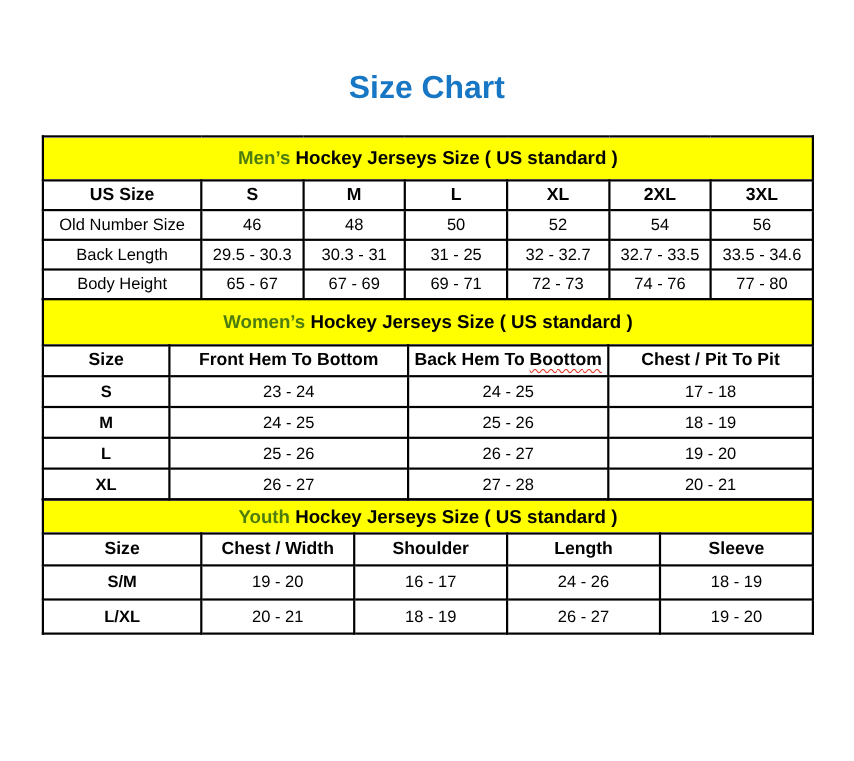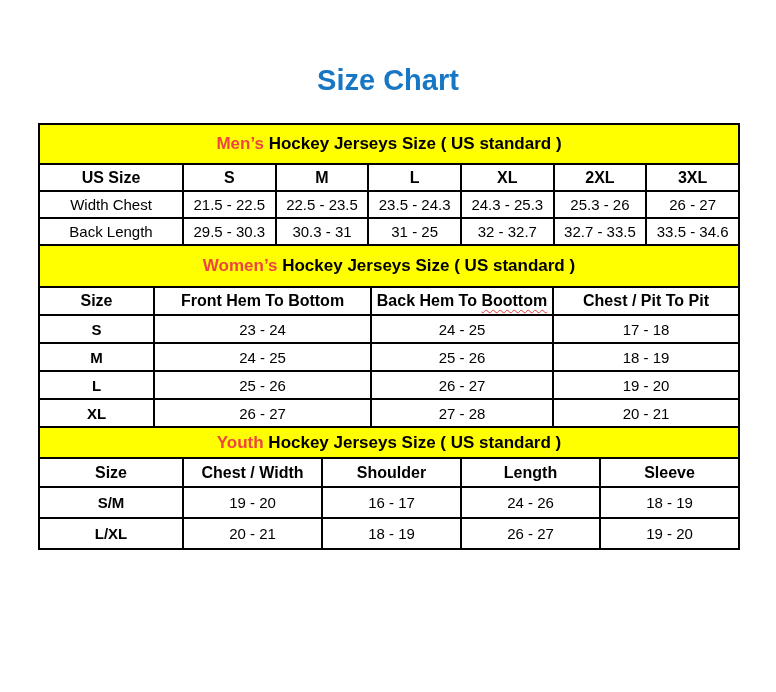--- a/index.html
+++ b/index.html
@@ -43,21 +43,21 @@
     vertical-align: middle;
     padding: 0 2px;
     overflow: hidden;
     white-space: nowrap;
   }
   .band {
     background: #FFFF00;
     font-size: 17px;
     font-weight: bold;
   }
-  .band .hl { color: #ef4444; }
+  .band .hl { color: #4d7c0f; }
   .cols th { font-weight: bold; font-size: 16px; }
   tbody td { font-weight: normal; }
   
   .mens tbody th { font-weight: normal; }
   .womens tbody th, .youth tbody th { font-weight: bold; }
 
   .mens .band-row   { height: 40px; }
   .mens .cols       { height: 27px; }
   .mens tbody tr    { height: 27px; }
   .womens .band-row { height: 42px; }
@@ -107,36 +107,45 @@
             <th>S</th>
             <th>M</th>
             <th>L</th>
             <th>XL</th>
             <th>2XL</th>
             <th>3XL</th>
           </tr>
       </thead>
       <tbody>
           <tr>
-            <th>Width Chest</th>
-            <td>21.5 - 22.5</td>
-            <td>22.5 - 23.5</td>
-            <td>23.5 - 24.3</td>
-            <td>24.3 - 25.3</td>
-            <td>25.3 - 26</td>
-            <td>26 - 27</td>
+            <th>Old Number Size</th>
+            <td>46</td>
+            <td>48</td>
+            <td>50</td>
+            <td>52</td>
+            <td>54</td>
+            <td>56</td>
           </tr>
           <tr>
             <th>Back Length</th>
             <td>29.5 - 30.3</td>
             <td>30.3 - 31</td>
             <td>31 - 25</td>
             <td>32 - 32.7</td>
             <td>32.7 - 33.5</td>
             <td>33.5 - 34.6</td>
+          </tr>
+          <tr>
+            <th>Body Height</th>
+            <td>65 - 67</td>
+            <td>67 - 69</td>
+            <td>69 - 71</td>
+            <td>72 - 73</td>
+            <td>74 - 76</td>
+            <td>77 - 80</td>
           </tr>
         </tbody>
     </table>
 
     <table class="tbl womens">
       <colgroup>
           <col class="c0">
           <col class="c1">
           <col class="c2">
           <col>

